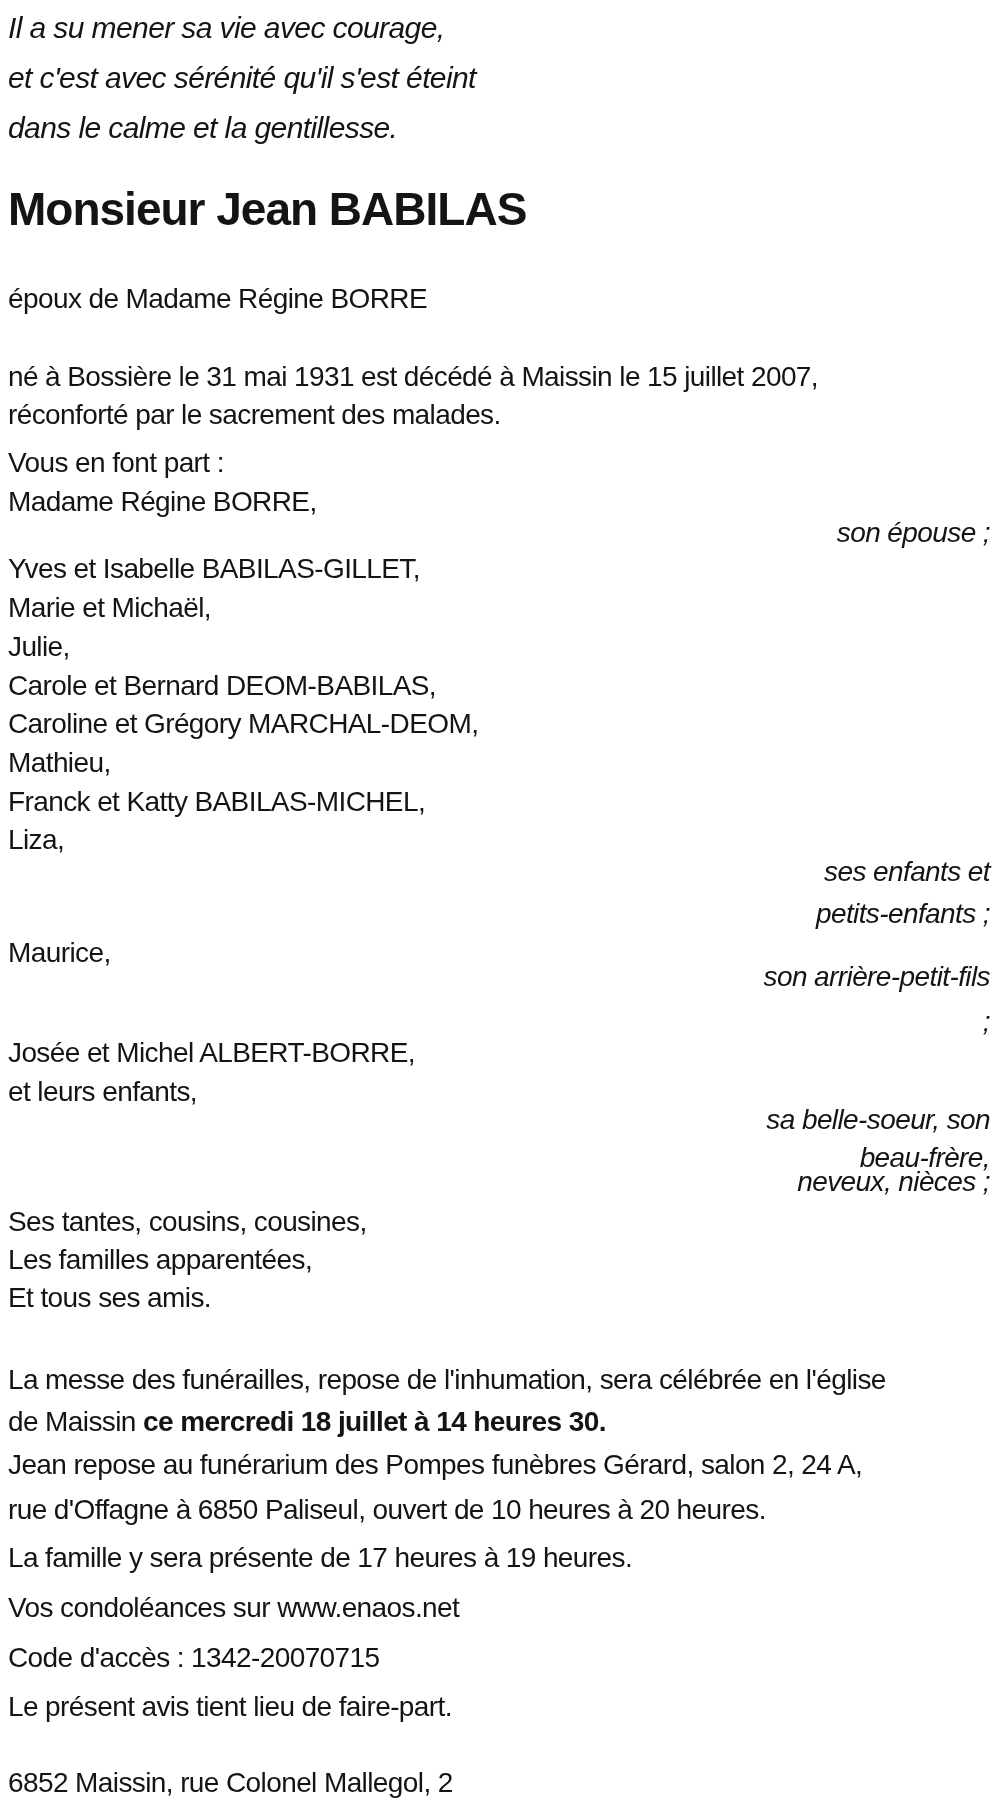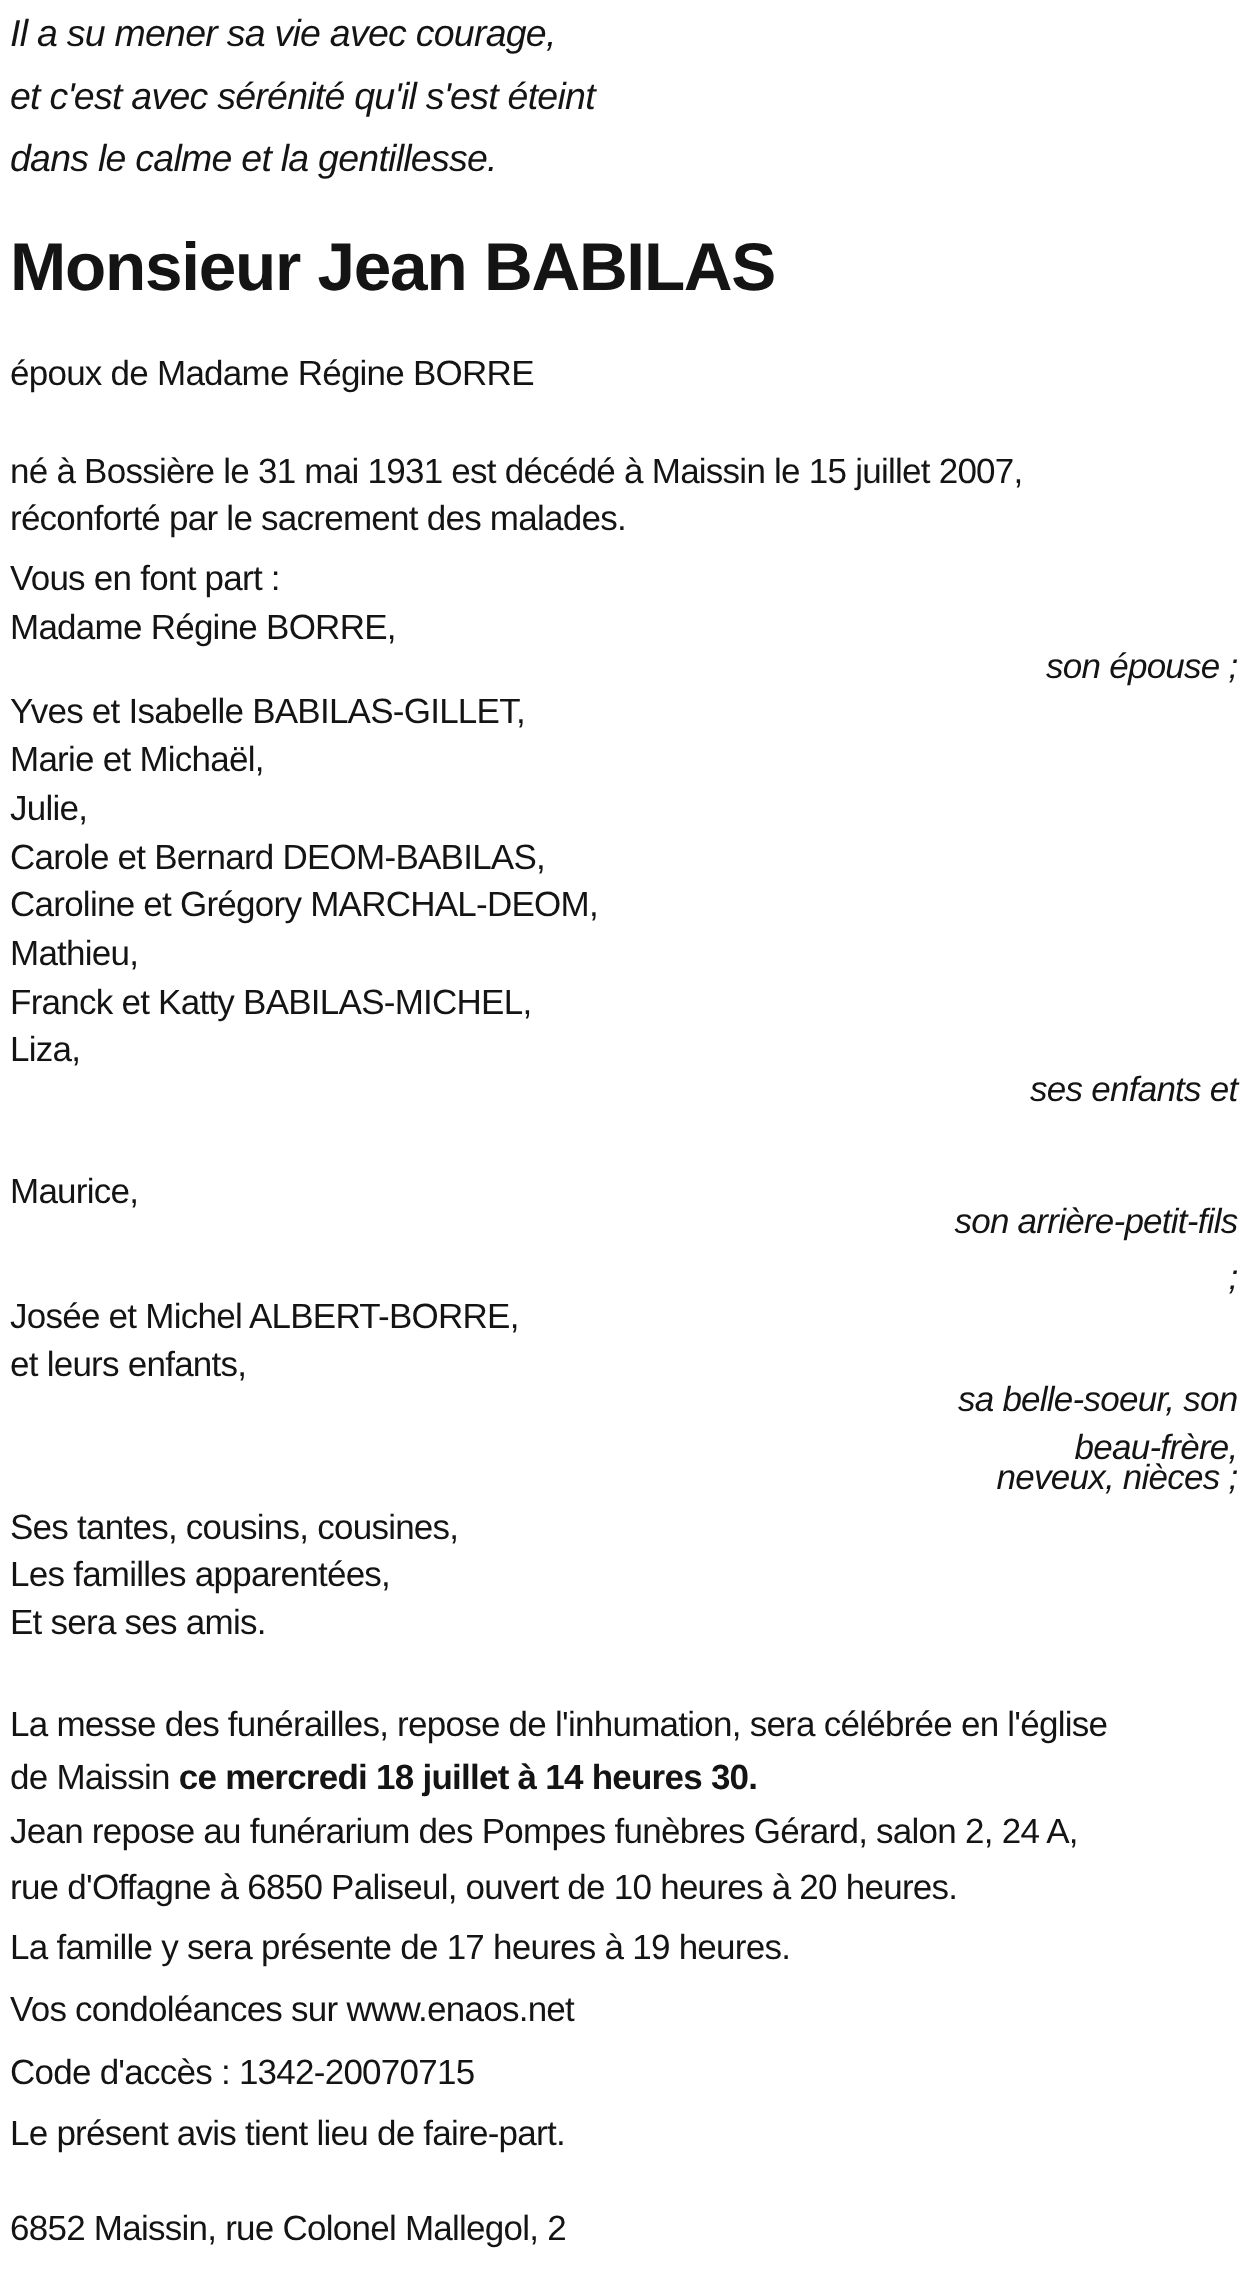--- a/index.html
+++ b/index.html
@@ -17,21 +17,21 @@
     left: 8px;
     right: 10px;
     font-size: 28px;
     letter-spacing: -0.6px;
     line-height: 1.2;
     white-space: pre;
   }
   .verse { font-size: 30px; }
   .it { font-style: italic; }
   .rt { text-align: right; }
-  .title { font-size: 54px; font-weight: 700; letter-spacing: -1px; }
+  .title { font-size: 46px; font-weight: 700; letter-spacing: -1px; }
   .b { font-weight: 700; }
 </style>
 </head>
 <body>
 
 <div class="page">
 
   <div class="ln it verse" style="top:10px">Il a su mener sa vie avec courage,</div>
   <div class="ln it verse" style="top:60px">et c'est avec sérénité qu'il s'est éteint</div>
   <div class="ln it verse" style="top:110px">dans le calme et la gentillesse.</div>
@@ -51,34 +51,35 @@
   <div class="ln" style="top:552px">Yves et Isabelle BABILAS-GILLET,</div>
   <div class="ln" style="top:591px">Marie et Michaël,</div>
   <div class="ln" style="top:630px">Julie,</div>
   <div class="ln" style="top:669px">Carole et Bernard DEOM-BABILAS,</div>
   <div class="ln" style="top:746px">Mathieu,</div>
   <div class="ln" style="top:707px">Caroline et Grégory MARCHAL-DEOM,</div>
   <div class="ln" style="top:785px">Franck et Katty BABILAS-MICHEL,</div>
   <div class="ln" style="top:823px">Liza,</div>
 
   <div class="ln it rt" style="top:855px">ses enfants et</div>
+  <div class="ln it rt" style="top:897px">petits-enfants ;</div>
 
   <div class="ln it rt" style="top:960px">son arrière-petit-fils</div>
   <div class="ln" style="top:936px">Maurice,</div>
   <div class="ln it rt" style="top:1005px">;</div>
 
   <div class="ln" style="top:1036px">Josée et Michel ALBERT-BORRE,</div>
   <div class="ln" style="top:1075px">et leurs enfants,</div>
   <div class="ln it rt" style="top:1103px">sa belle-soeur, son</div>
   <div class="ln it rt" style="top:1141px">beau-frère,</div>
   <div class="ln it rt" style="top:1165px">neveux, nièces ;</div>
 
   <div class="ln" style="top:1205px">Ses tantes, cousins, cousines,</div>
   <div class="ln" style="top:1243px">Les familles apparentées,</div>
-  <div class="ln" style="top:1281px">Et sera ses amis.</div>
+  <div class="ln" style="top:1281px">Et tous ses amis.</div>
 
   <div class="ln" style="top:1363px">La messe des funérailles, repose de l'inhumation, sera célébrée en l'église</div>
   <div class="ln" style="top:1405px"><span>de Maissin </span><span class="b">ce mercredi 18 juillet à 14 heures 30.</span></div>
 
   <div class="ln" style="top:1448px">Jean repose au funérarium des Pompes funèbres Gérard, salon 2, 24 A,</div>
   <div class="ln" style="top:1493px">rue d'Offagne à 6850 Paliseul, ouvert de 10 heures à 20 heures.</div>
 
   <div class="ln" style="top:1541px">La famille y sera présente de 17 heures à 19 heures.</div>
 
   <div class="ln" style="top:1591px">Vos condoléances sur www.enaos.net</div>

